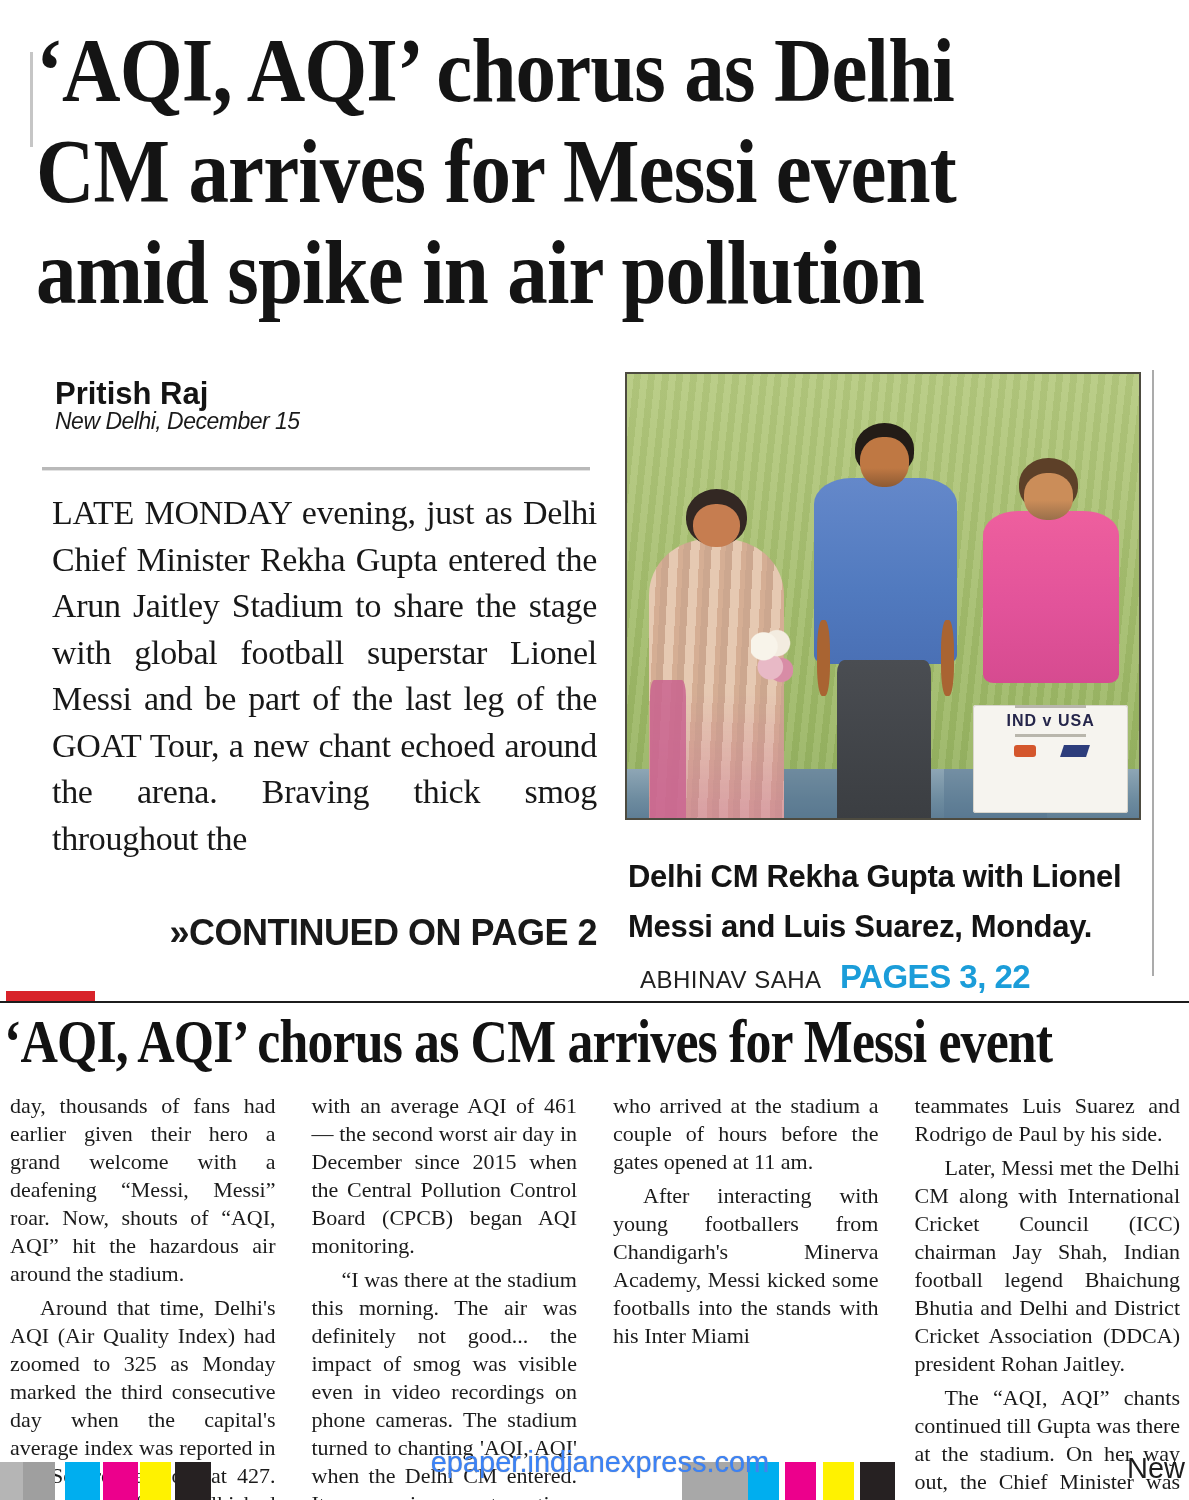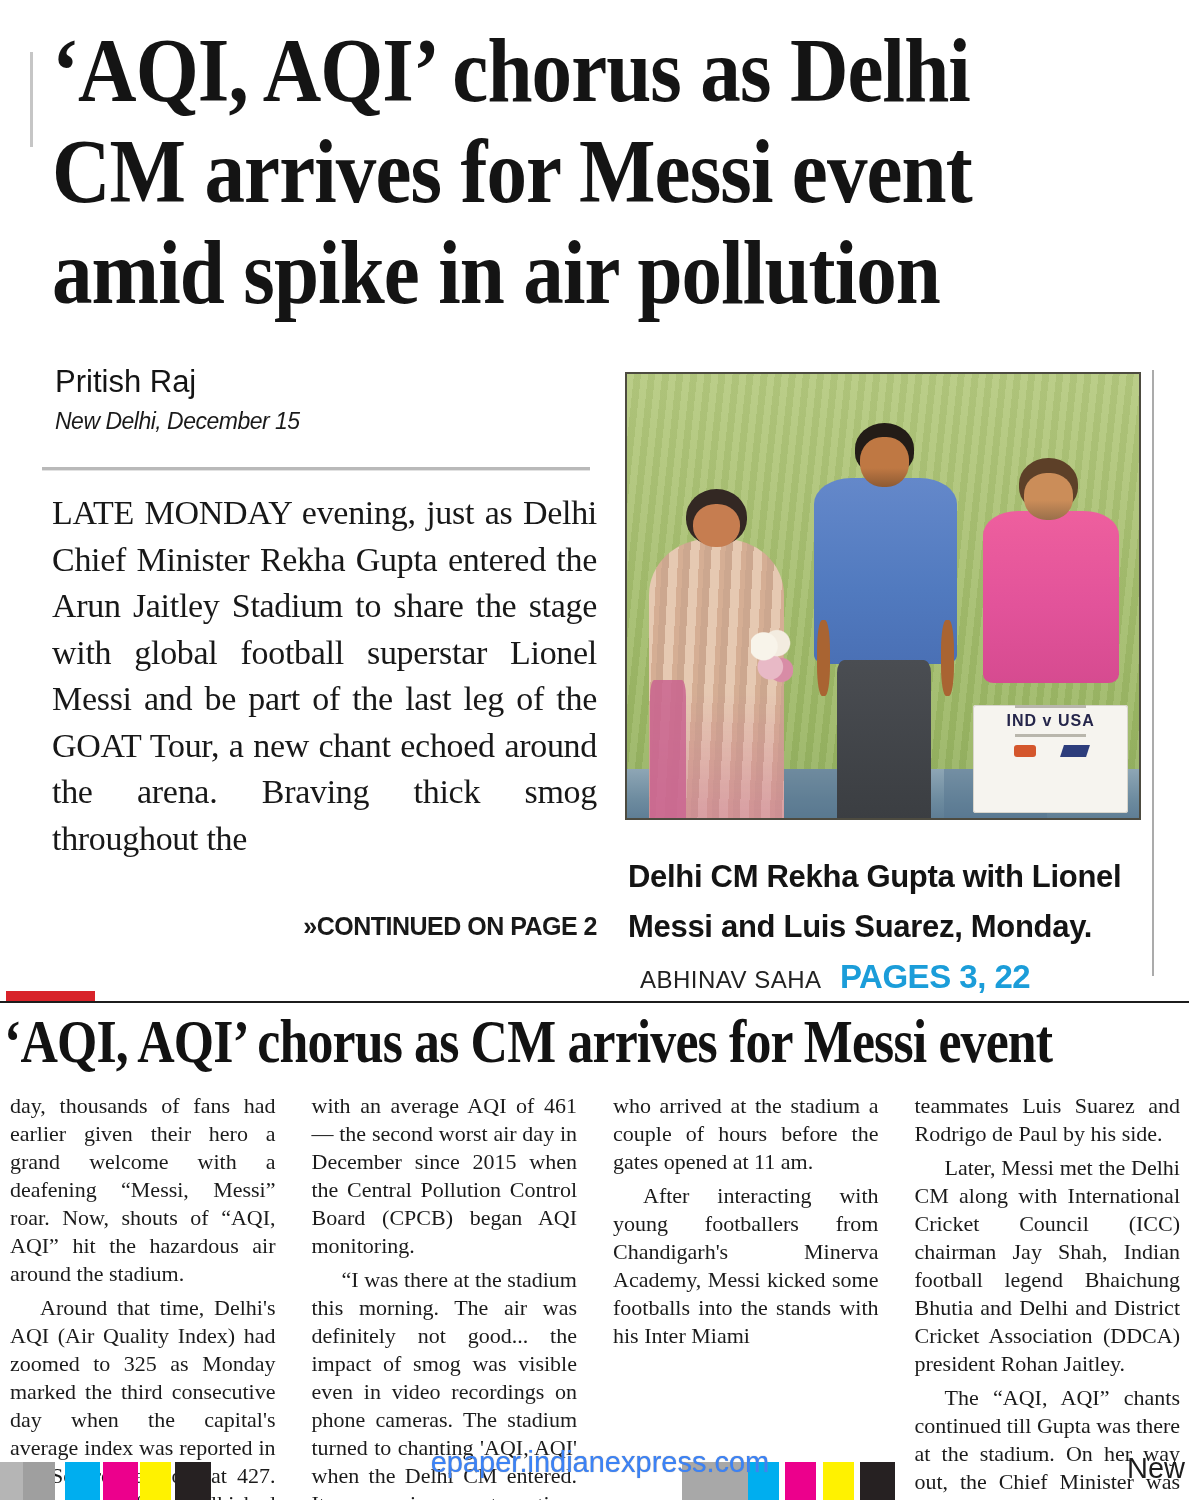--- a/index.html
+++ b/index.html
@@ -2,41 +2,41 @@
 <html lang="en"><head>
 <meta charset="utf-8">
 <style>
   html,body{margin:0;padding:0;background:#ffffff;}
   #page{
     position:relative;width:1189px;height:1500px;background:#ffffff;overflow:hidden;
     font-family:"Liberation Sans",sans-serif;color:#151515;
   }
   
   #left-edge-mark{position:absolute;left:30px;top:52px;width:3px;height:95px;background:#c6c6c6;}
-  #main-headline{position:absolute;left:52px;top:20px;}
+  #main-headline{position:absolute;left:36px;top:20px;}
   .hl-line{
     font-family:"Liberation Serif","DejaVu Serif",serif;font-weight:700;
     font-size:90px;line-height:101px;letter-spacing:-1px;color:#141414;
     white-space:nowrap;transform:scaleX(0.9);transform-origin:0 50%;
   }
-  #byline{position:absolute;left:55px;top:364px;font-size:31px;font-weight:400;color:#141414;}
+  #byline{position:absolute;left:55px;top:376px;font-size:31px;font-weight:700;color:#141414;}
   #dateline{
     position:absolute;left:55px;top:408px;
     font-family:Liberation Sans, sans-serif;font-style:italic;
     font-size:23px;color:#1a1a1a;letter-spacing:-0.5px;
   }
   #byline-rule{position:absolute;left:42px;top:467px;width:548px;height:3px;background:#b9b9b9;box-shadow:0 1px 0 #e2e2e2;}
   #lead-paragraph{
     position:absolute;left:52px;top:490px;width:545px;
     font-family:"Liberation Serif","DejaVu Serif",serif;
     font-size:34px;line-height:46.5px;text-align:justify;color:#181818;letter-spacing:-0.3px;
   }
   #continued-notice{
     position:absolute;left:52px;top:912px;width:545px;text-align:right;
-    font-size:25px;font-weight:700;letter-spacing:-0.5px;color:#191919;
+    font-size:36px;font-weight:700;letter-spacing:-0.5px;color:#191919;
   }
   
   #news-photo{
     position:absolute;left:625px;top:372px;width:516px;height:448px;
     border:2px solid #4d4b40;box-sizing:border-box;background:#a6be6e;
   }
   #photo-scene{position:absolute;inset:0;overflow:hidden;}
   #grass-field{
     position:absolute;inset:0;
     background:

